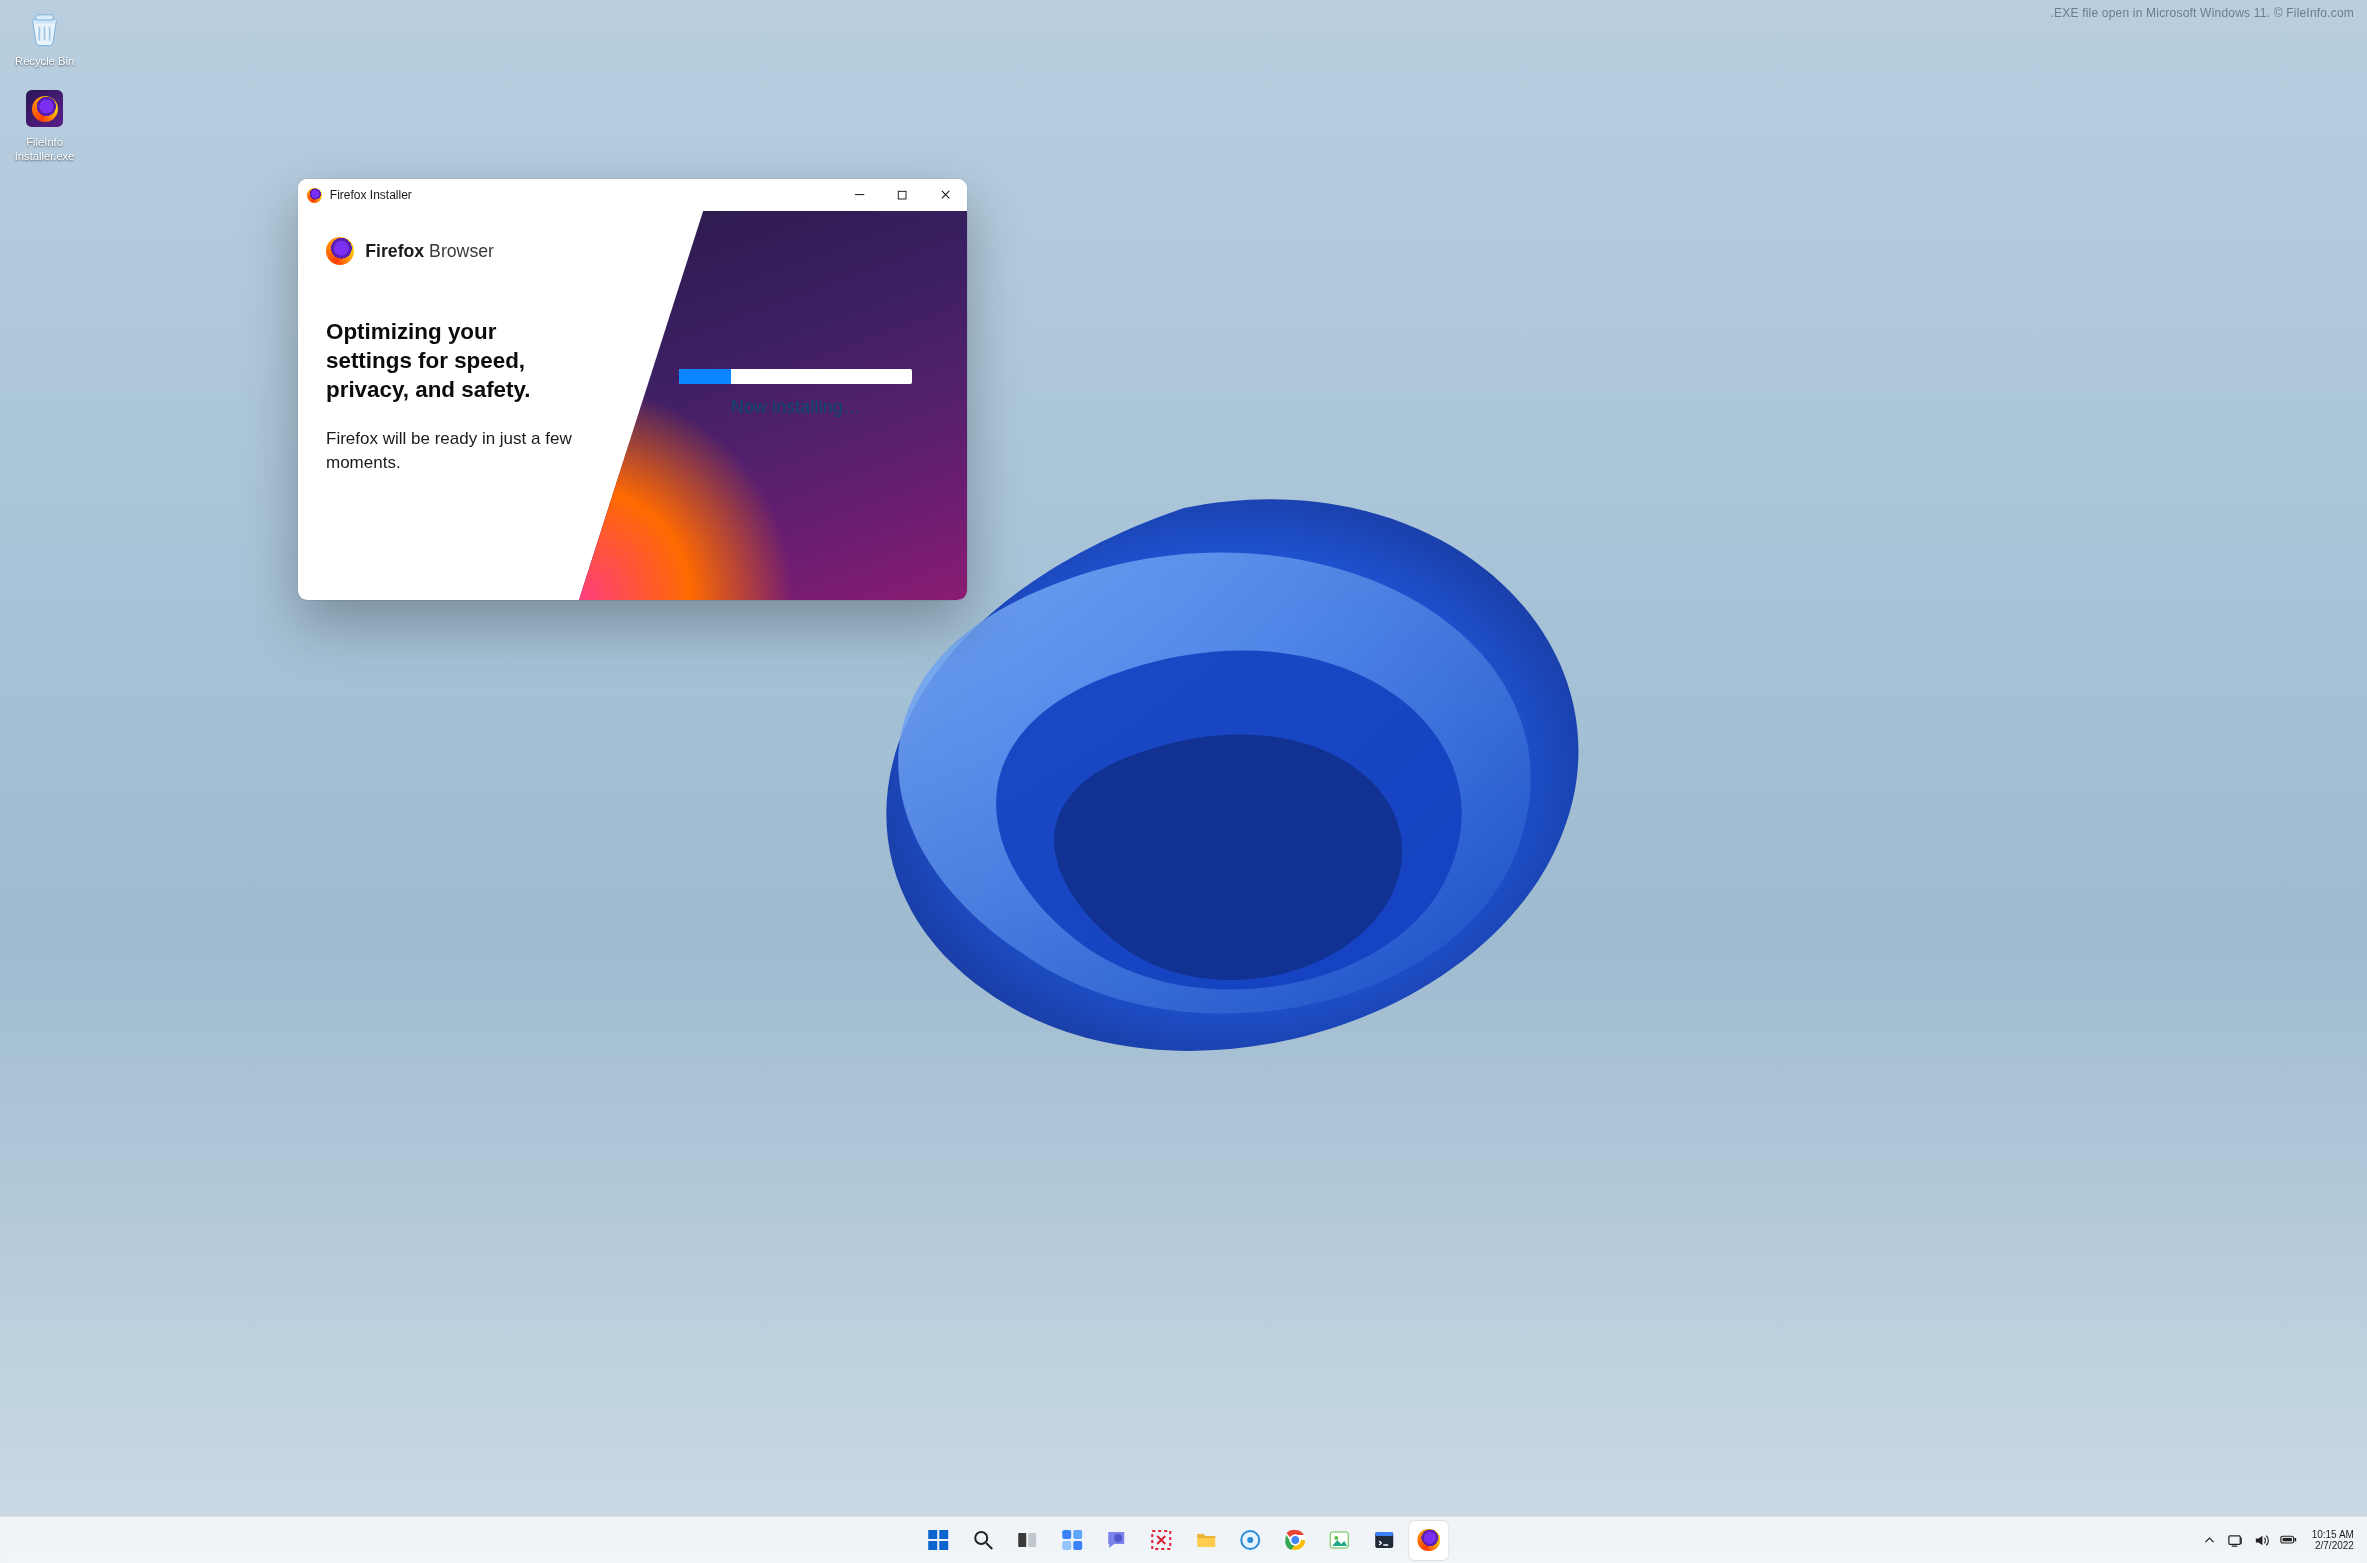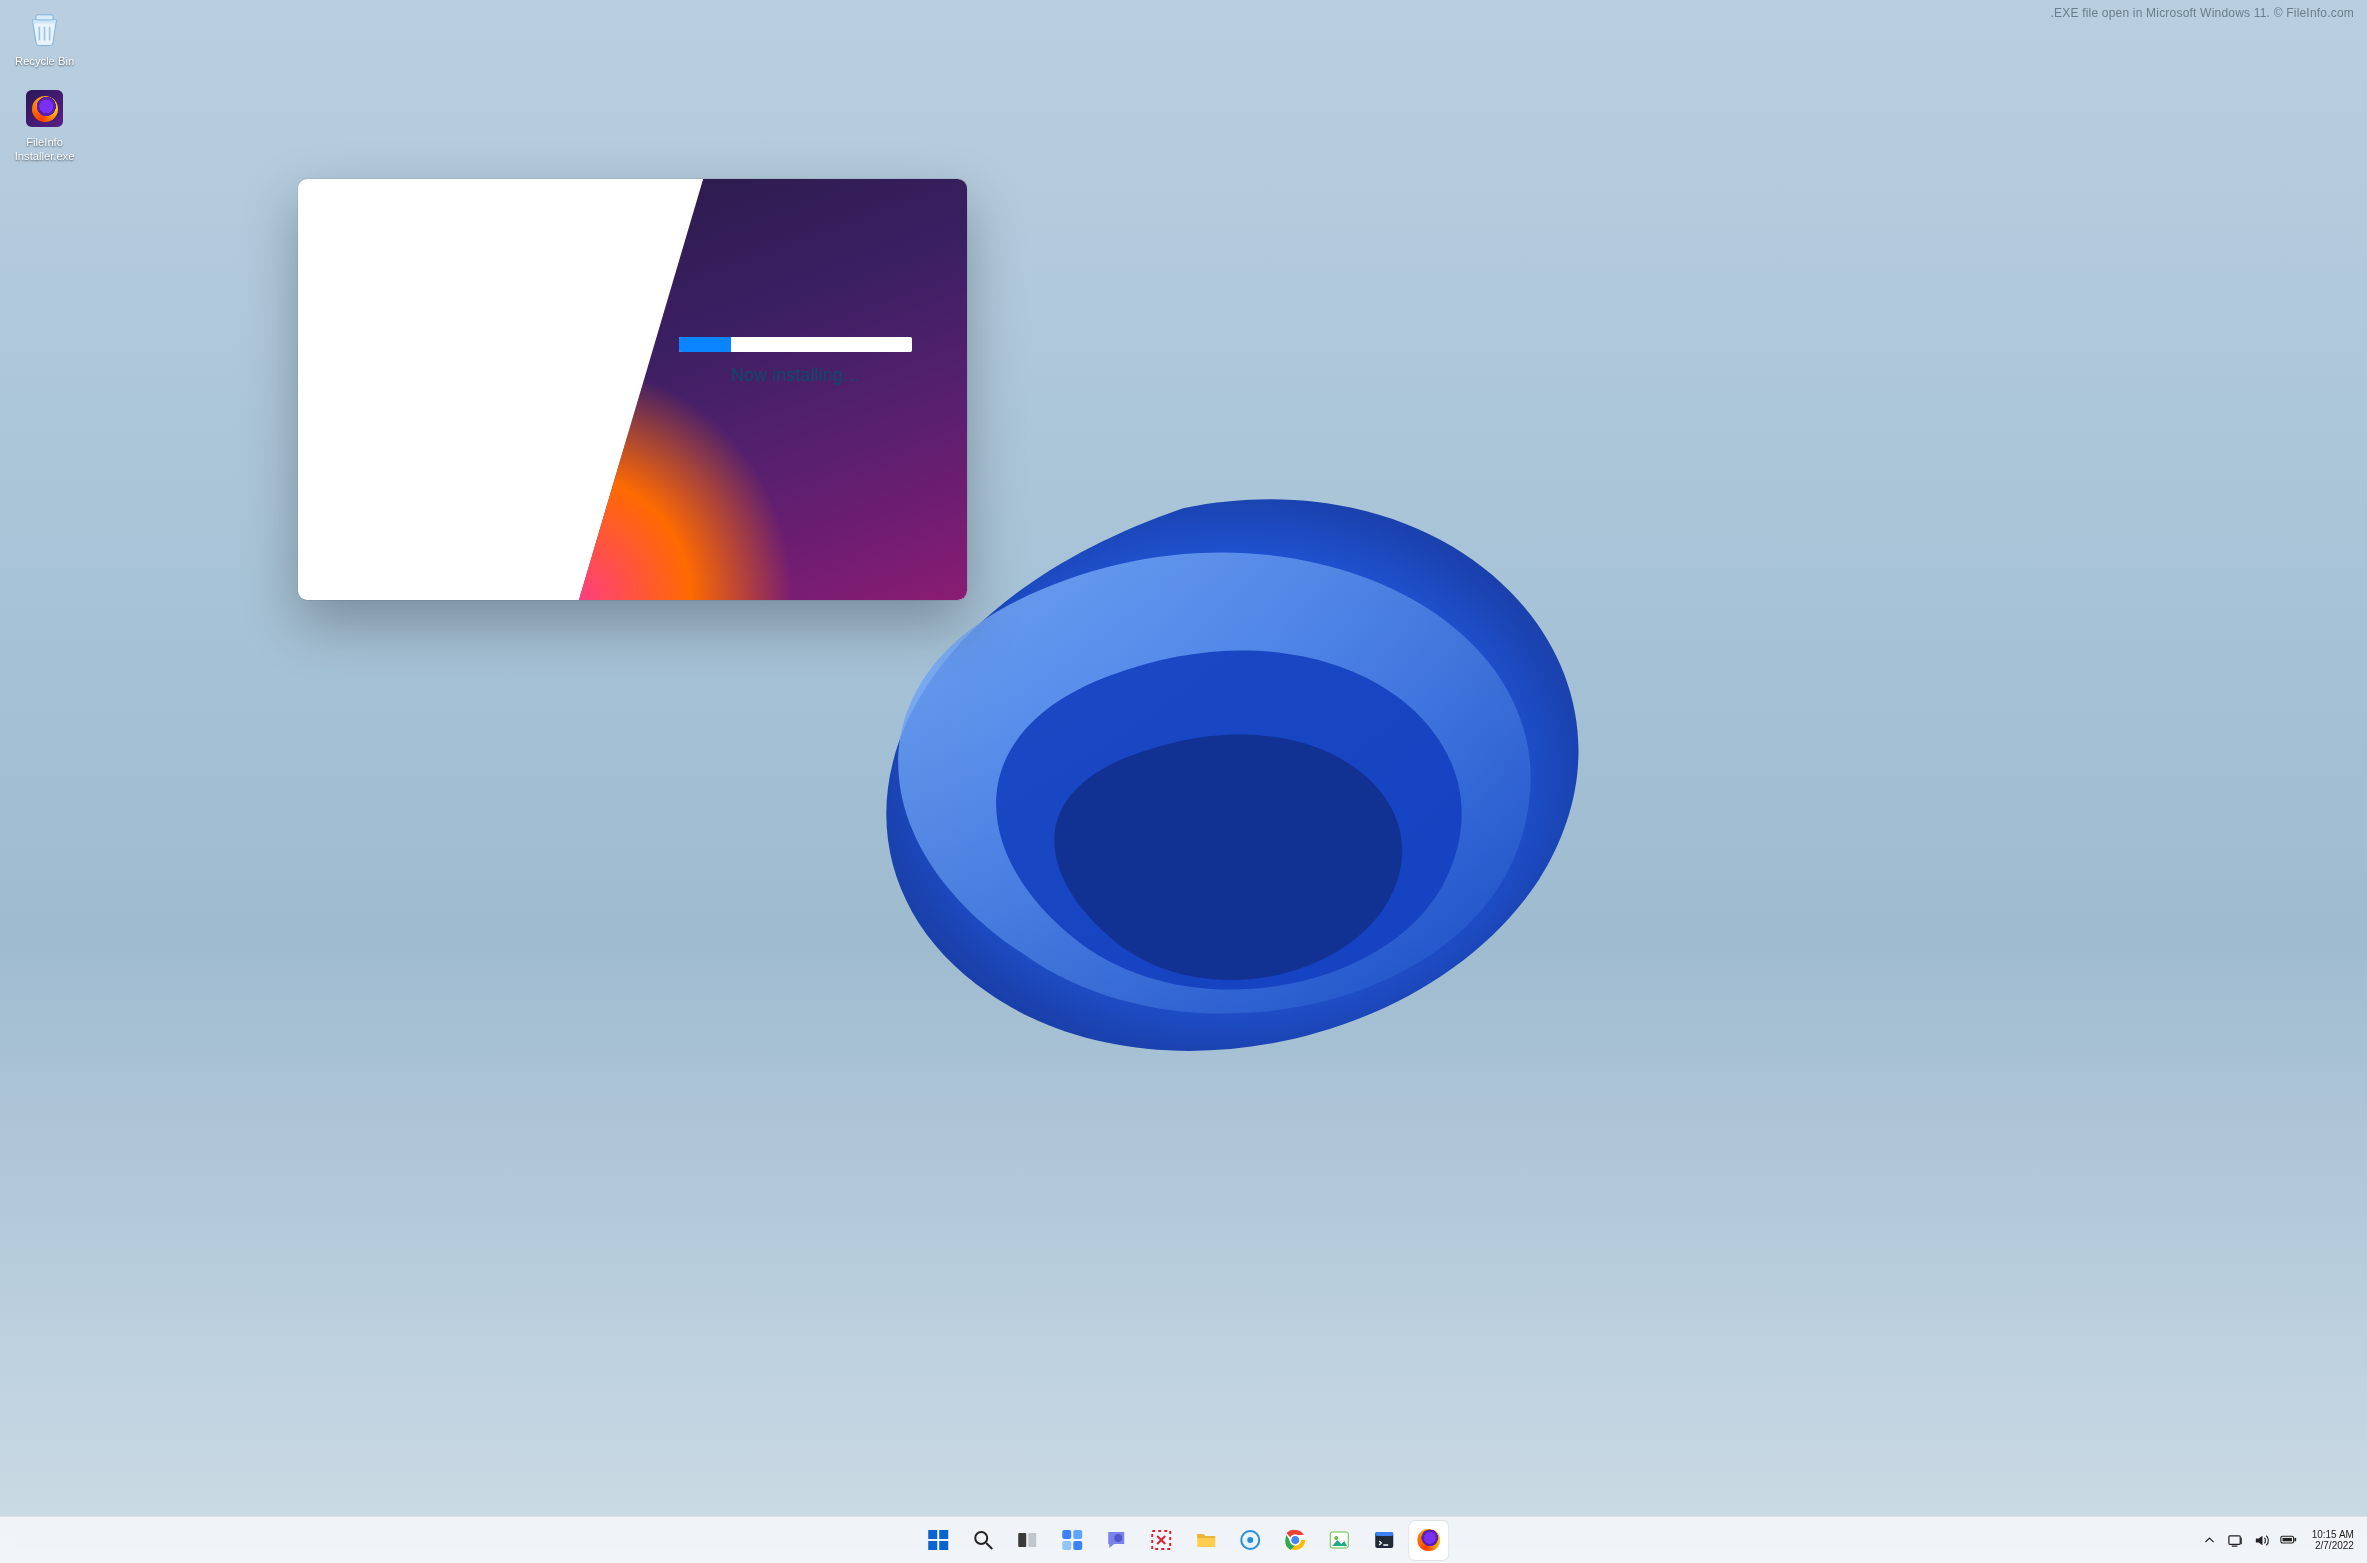--- a/index.html
+++ b/index.html
@@ -157,31 +157,65 @@
       <div style="position:relative;width:37px;height:37px;">
         <div style="position:absolute;inset:0;border-radius:5.6px;background:linear-gradient(135deg,#2b1657,#5a1f8a);"></div>
         <div class="ff-logo" style="position:absolute;left:5.6px;top:5.6px;width:26px;height:26px;"></div>
       </div>
     </div>
     <div class="label">FileInfo Installer.exe</div>
   </div>
 </div>
 
 <div class="window">
+  <div class="titlebar">
+    <div class="tb-icon">
+      <div class="ff-logo" style="width:15px;height:15px;"></div>
+    </div>
+    <span>Firefox Installer</span>
+    <div class="winbtns">
+      <div class="winbtn">
+        <svg width="11.2" height="11.2" viewBox="0 0 12 12">
+            <path d="M1 6 H11" stroke="#000" stroke-width="1"></path>
+          </svg>
+      </div>
+      <div class="winbtn">
+        <svg width="10.3" height="10.3" viewBox="0 0 12 12">
+            <rect x="1.5" y="1.5" width="9" height="9" fill="none" stroke="#000" stroke-width="1"></rect>
+          </svg>
+      </div>
+      <div class="winbtn close">
+        <svg width="11.2" height="11.2" viewBox="0 0 12 12">
+            <path d="M2 2 L10 10 M10 2 L2 10" stroke="currentColor" stroke-width="1.2"></path>
+          </svg>
+      </div>
+    </div>
+  </div>
 
   <div class="content">
     <div class="panel-right"></div>
 
     <div class="progress-wrap">
       <div class="progress">
         <div class="bar" style="width:22%"></div>
       </div>
       <div class="progress-text">Now installing…</div>
     </div>
 
+    <div class="panel-left">
+      <div class="brand">
+        <div class="logo ff-logo"></div>
+        <div class="name">
+          <span class="bold">Firefox</span>
+          <span class="thin">Browser</span>
+        </div>
+      </div>
+      <div class="headline">Optimizing your settings for speed, privacy, and safety.</div>
+      <div class="sub">Firefox will be ready in just a few moments.</div>
+    </div>
   </div>
 </div>
 
 <div class="taskbar">
   <div class="task-center">
 
     <div class="task-item">
       <svg viewBox="0 0 24 24">
           <g>
         <rect x="2" y="2" width="9" height="9" fill="#0b63ce"></rect>

